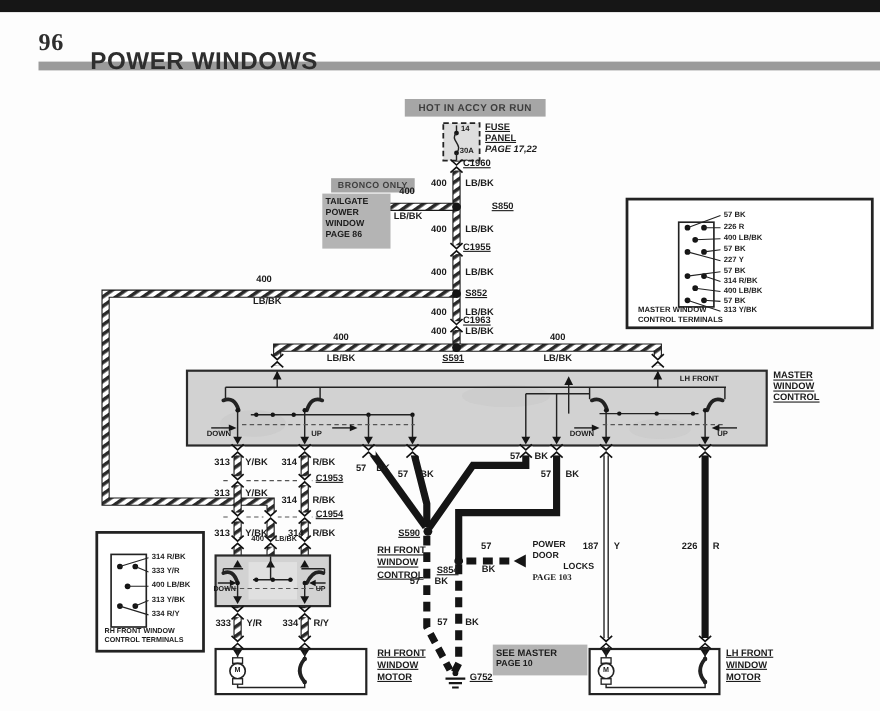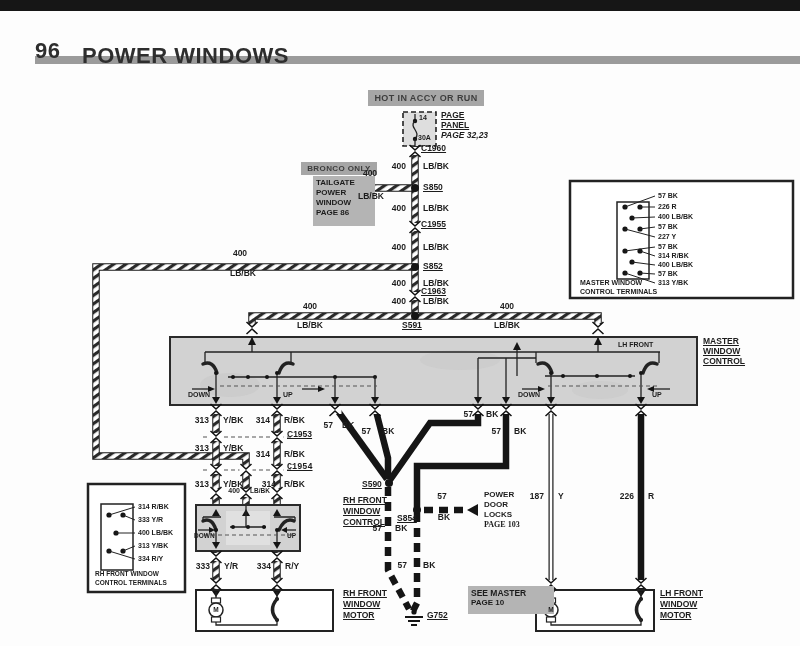--- a/index.html
+++ b/index.html
@@ -8,21 +8,21 @@
   .lbl{position:absolute;font:600 8.5px "Liberation Sans",sans-serif;color:#1c1c1c;white-space:nowrap;line-height:1.05;}
   .sm{font-size:7px;}
   .xs{font-size:6.5px;}
   .c{text-align:center;}
   .r{text-align:right;}
   .u{text-decoration:underline;text-underline-offset:1px;}
   .it{font-style:italic;}
   .big{font:600 22px "Liberation Sans",sans-serif;color:#2e2e2e;letter-spacing:.5px;}
   .badge{position:absolute;background:#a6a6a6;color:#3d3d3d;font:700 9px "Liberation Sans",sans-serif;
          display:flex;align-items:center;justify-content:center;letter-spacing:.4px;}
-  .gblock{position:absolute;background:#b9b9b9;color:#2f2f2f;padding:2px 3px;margin-left:20px;}
+  .gblock{position:absolute;background:#b9b9b9;color:#2f2f2f;padding:2px 3px;}
   .comp{font:700 8px "Liberation Sans",sans-serif;color:#1c1c1c;}
   .bar-black{position:absolute;left:0;top:0;width:800px;height:11px;background:#161616;}
   .bar-gray{position:absolute;left:35px;top:56px;width:765px;height:8px;background:#9b9b9b;}
   svg{position:absolute;left:0;top:0;}
   .so{stroke:#1a1a1a;stroke-width:7.5;fill:none;}
   .sh{stroke:url(#hatch);stroke-width:5.5;fill:none;}
   .bw{stroke:#151515;stroke-width:6.5;fill:none;}
   .bwd{stroke:#151515;stroke-width:6.5;fill:none;stroke-dasharray:9 6;}
   .tl{stroke:#222;stroke-width:1.3;fill:none;}
   .tk{stroke:#222;stroke-width:3.4;fill:none;stroke-linecap:round;}
@@ -35,21 +35,21 @@
   .tri{fill:#151515;}
   .wwb{stroke:#1a1a1a;stroke-width:5;fill:none;}
   .wwf{stroke:#ffffff;stroke-width:2.6;fill:none;}
   .ldr{stroke:#222;stroke-width:1;fill:none;}
 </style>
 </head>
 <body>
 
 <div class="bar-black"></div>
 <div class="bar-gray"></div>
-<div class="lbl big" style="left:35px;top:38px;">96</div>
+<div class="lbl big" style="left:35px;top:25px;font-family:Liberation Serif, serif;">96</div>
 <div class="lbl big" style="left:82px;top:25px;margin-top:18px;">POWER WINDOWS</div>
 
 <svg width="800" height="646" viewBox="0 0 800 646">
   <defs>
     <pattern id="hatch" width="7" height="7" patternUnits="userSpaceOnUse" patternTransform="rotate(55)">
       <rect width="7" height="7" fill="#ffffff"></rect>
       <rect width="3.2" height="7" fill="#2a2a2a"></rect>
     </pattern>
     <g id="conn">
       <rect x="-6.5" y="-4" width="13" height="8" fill="#ffffff"></rect>
@@ -288,54 +288,54 @@
     <rect x="101" y="504" width="32" height="66" fill="#fff" stroke="#222" stroke-width="1.5"></rect>
     <circle class="dot" cx="109" cy="515" r="2.6"></circle>
       <circle class="dot" cx="123" cy="515" r="2.6"></circle>
     <circle class="dot" cx="116" cy="533" r="2.6"></circle>
     <circle class="dot" cx="109" cy="551" r="2.6"></circle>
       <circle class="dot" cx="123" cy="551" r="2.6"></circle>
     <path class="ldr" d="M109,515 L135,507 M123,515 L135,520 M116,533 L135,533 M123,551 L135,546 M109,551 L135,559"></path>
   </g>
 </svg>
 
-<div class="badge" style="left:368px;top:90px;width:116px;height:16px;">HOT IN ACCY OR RUN</div>
+<div class="badge" style="left:368px;top:90px;width:128px;height:16px;">HOT IN ACCY OR RUN</div>
 <div class="badge" style="left:301px;top:162px;width:76px;height:13px;font-size:8px;">BRONCO ONLY</div>
 
 <div class="gblock" style="left:293px;top:176px;width:56px;height:46px;background:#b4b4b4;">
   <div class="comp">TAILGATE</div>
   <div class="comp" style="margin-top:1px;">POWER</div>
   <div class="comp" style="margin-top:1px;">WINDOW</div>
   <div class="comp it" style="margin-top:1px;">PAGE 86</div>
 </div>
 
 <div class="gblock" style="left:448px;top:586px;width:80px;height:24px;background:#b4b4b4;">
   <div class="comp" style="font-size:8.5px;">SEE MASTER</div>
   <div class="comp it">PAGE 10</div>
 </div>
 
 <div class="lbl comp" style="left:484px;top:490px;">POWER</div>
 <div class="lbl comp" style="left:484px;top:500px;">DOOR</div>
-<div class="lbl comp" style="left:484px;top:510px;">LOCKS</div>
+<div class="lbl comp" style="left:512px;top:510px;">LOCKS</div>
 <div class="lbl comp it" style="left:484px;top:520px;font-family:Liberation Serif, serif;">PAGE 103</div>
 
 <div class="lbl sm" style="left:419px;top:114px;">14</div>
 <div class="lbl sm" style="left:418px;top:134px;">30A</div>
-<div class="lbl u" style="left:441px;top:111px;">PAGE</div>
+<div class="lbl u" style="left:441px;top:111px;">FUSE</div>
 <div class="lbl u" style="left:441px;top:121px;">PANEL</div>
-<div class="lbl it" style="left:441px;top:131px;">PAGE 32,23</div>
+<div class="lbl it" style="left:441px;top:131px;">PAGE 17,22</div>
 
 <div class="lbl u" style="left:421px;top:144px;">C1960</div>
-<div class="lbl u" style="left:423px;top:183px;text-align:center;">S850</div>
+<div class="lbl u" style="left:447px;top:183px;text-align:center;">S850</div>
 <div class="lbl u" style="left:421px;top:220px;">C1955</div>
 <div class="lbl u" style="left:423px;top:262px;text-decoration:underline;">S852</div>
 <div class="lbl u" style="left:421px;top:287px;">C1963</div>
 <div class="lbl u" style="left:402px;top:321px;">S591</div>
 <div class="lbl u" style="left:287px;top:430px;">C1953</div>
-<div class="lbl u" style="left:287px;top:463px;font-family:Liberation Mono, monospace;">C1954</div>
+<div class="lbl u" style="left:287px;top:463px;">C1954</div>
 <div class="lbl u" style="left:362px;top:480px;">S590</div>
 <div class="lbl u" style="left:397px;top:514px;">S854</div>
 <div class="lbl u" style="left:427px;top:611px;">G752</div>
 
 <div class="lbl r" style="left:378px;top:162px;width:28px;">400</div>
 <div class="lbl" style="left:423px;top:162px;">LB/BK</div>
 <div class="lbl c" style="left:358px;top:169px;width:24px;">400</div>
 <div class="lbl c" style="left:355px;top:192px;width:32px;">LB/BK</div>
 <div class="lbl r" style="left:378px;top:204px;width:28px;">400</div>
 <div class="lbl" style="left:423px;top:204px;">LB/BK</div>

